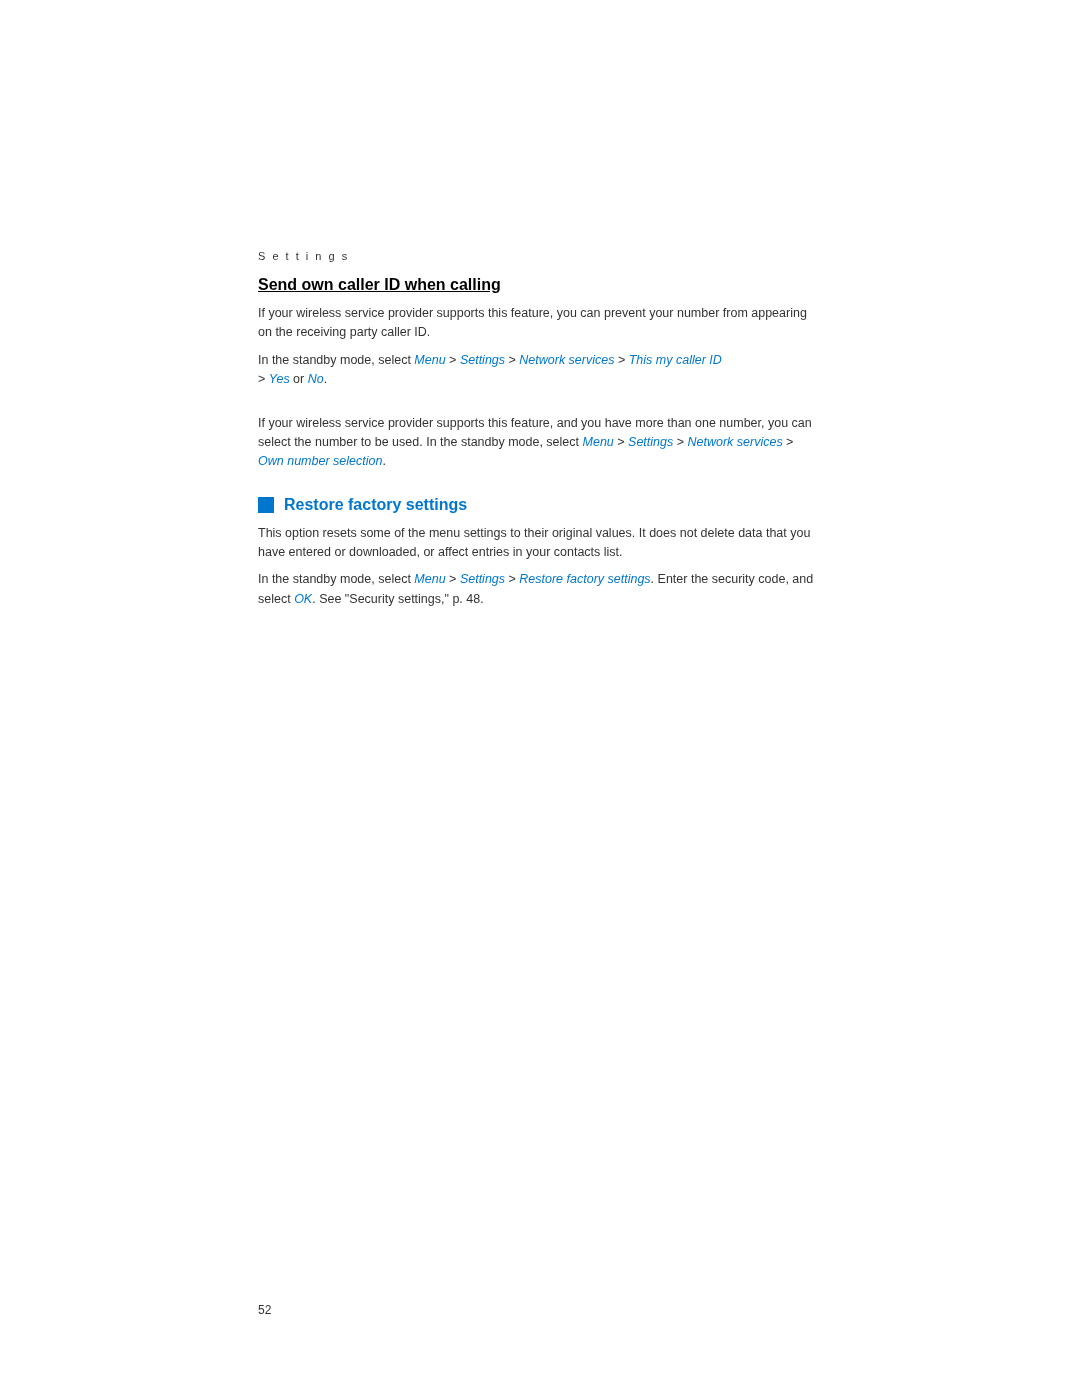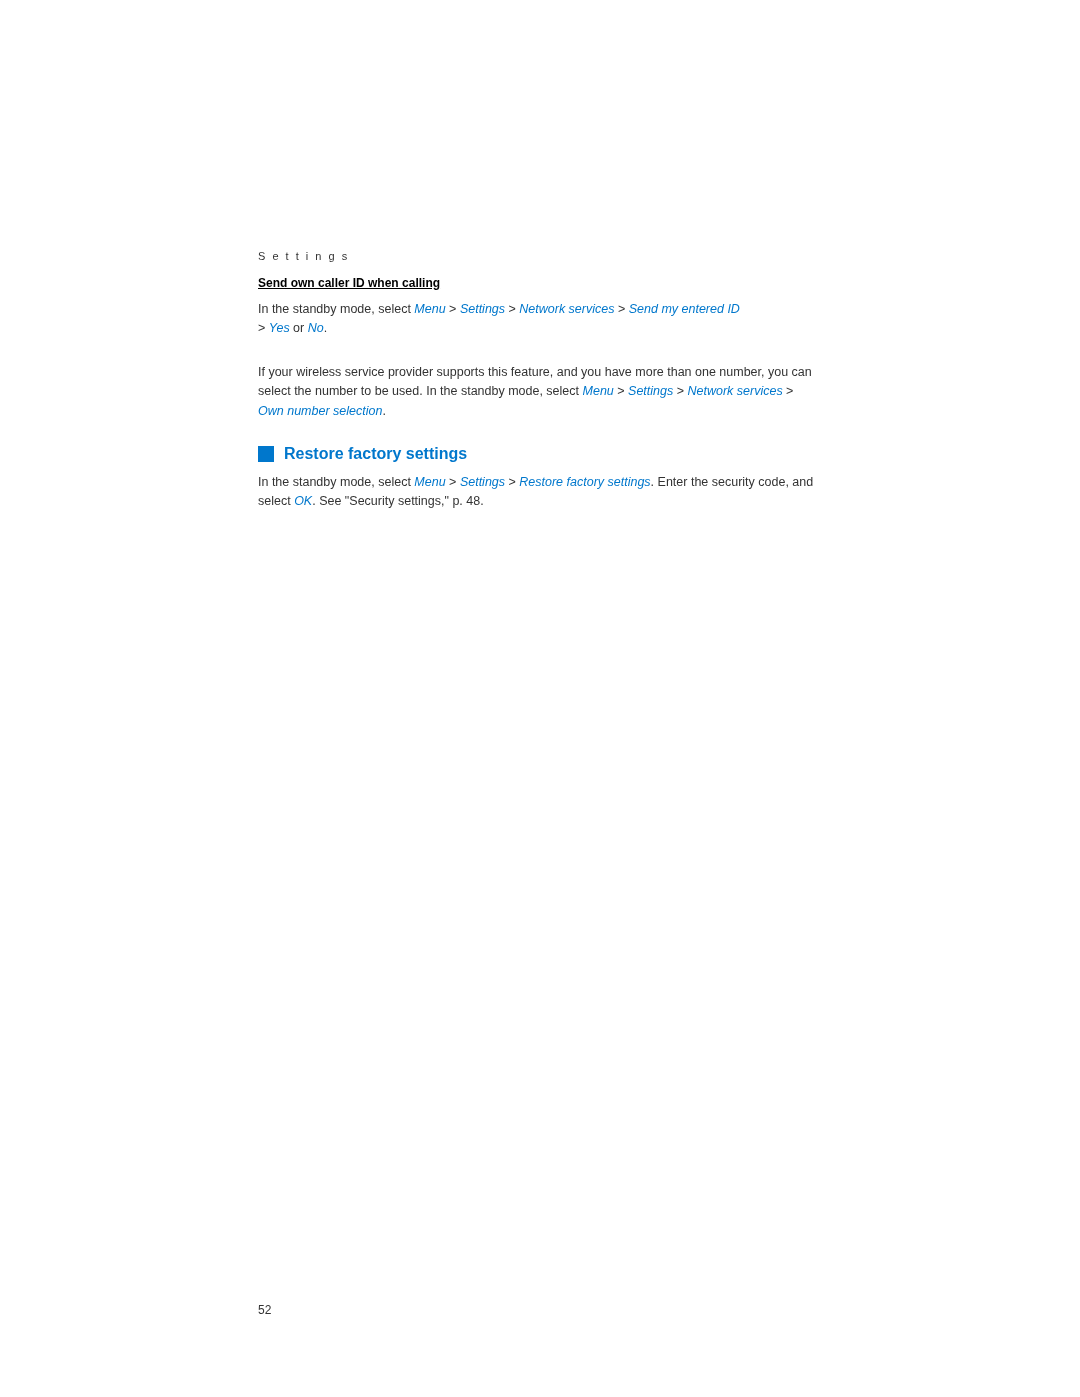--- a/index.html
+++ b/index.html
@@ -33,21 +33,21 @@
 
     .section-label {
       font-size: 11px;
       letter-spacing: 2px;
       color: #333333;
       margin-bottom: 14px;
       font-family: Arial, sans-serif;
     }
 
     .section-heading {
-      font-size: 12px;
+      font-size: 16px;
       font-weight: bold;
       color: #000000;
       text-decoration: underline;
       margin-bottom: 10px;
       font-family: Arial, sans-serif;
     }
 
     .body-text {
       font-size: 12.5px;
       color: #333333;
@@ -100,36 +100,38 @@
 <body>
 
 <div class="page">
 
   <div class="content-area">
 
     <div class="section-label">S e t t i n g s</div>
 
     <div class="section-block">
       <div class="section-heading">Send own caller ID when calling</div>
+      <p class="body-text">If your wireless service provider supports this feature, you can prevent your number from appearing on the receiving party caller ID.</p>
       <p class="body-text">
-        <span>In the standby mode, select </span><span class="link-text">Menu</span><span> &gt; </span><span class="link-text">Settings</span><span> &gt; </span><span class="link-text">Network services</span><span> &gt; </span><span class="link-text">Send my entered ID</span><br><span> &gt; </span><span class="link-text">Yes</span><span> or </span><span class="link-text">No</span><span>.</span>
+        <span>In the standby mode, select </span><span class="link-text">Menu</span><span> &gt; </span><span class="link-text">Settings</span><span> &gt; </span><span class="link-text">Network services</span><span> &gt; </span><span class="link-text">This my caller ID</span><br><span> &gt; </span><span class="link-text">Yes</span><span> or </span><span class="link-text">No</span><span>.</span>
       </p>
     </div>
 
     <div class="section-block">
       <p class="body-text">
         <span>If your wireless service provider supports this feature, and you have more than one number, you can select the number to be used. In the standby mode, select</span> <span class="link-text">Menu</span><span> &gt; </span><span class="link-text">Settings</span><span> &gt; </span><span class="link-text">Network services</span><span> &gt; </span><span class="link-text">Own number selection</span><span>.</span>
       </p>
     </div>
 
     <div class="section-block">
       <div class="restore-heading-row">
         <div class="blue-square"></div>
         <span class="restore-heading-text">Restore factory settings</span>
       </div>
+      <p class="body-text">This option resets some of the menu settings to their original values. It does not delete data that you have entered or downloaded, or affect entries in your contacts list.</p>
       <p class="body-text">
         <span>In the standby mode, select </span><span class="link-text">Menu</span><span> &gt; </span><span class="link-text">Settings</span><span> &gt; </span><span class="link-text">Restore factory settings</span><span>. Enter the security code, and select </span><span class="link-text">OK</span><span>. See "Security settings," p. 48.</span>
       </p>
     </div>
 
   </div>
 
   <div class="page-number">52</div>
 
 </div>

